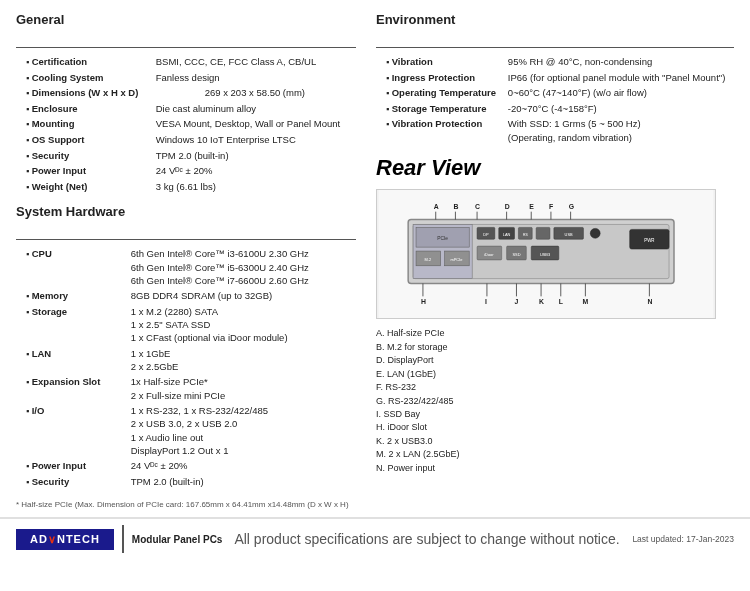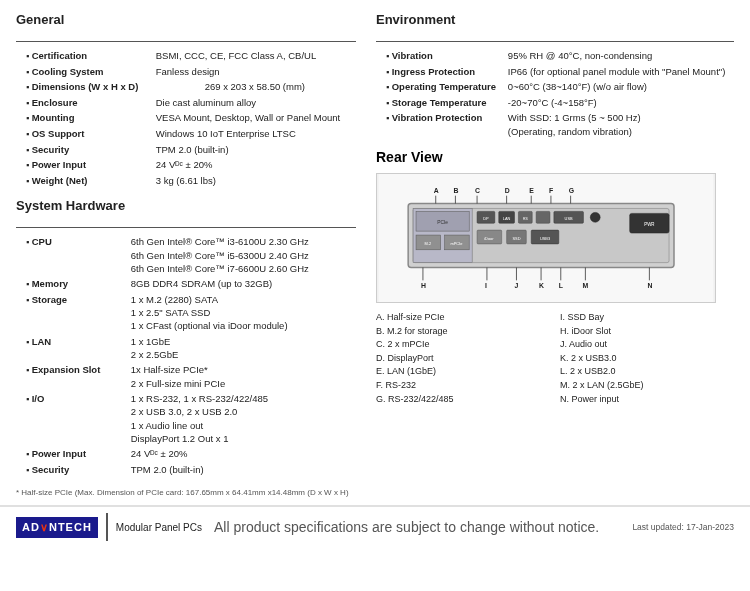--- a/index.html
+++ b/index.html
@@ -21,21 +21,21 @@
     }
     .right-col {
       flex: 1;
     }
     h2 {
       font-size: 13px;
       font-weight: bold;
       color: #222;
       margin-bottom: 6px;
       border-bottom: 1px solid #555;
-      padding-bottom: 14px;
+      padding-bottom: 20px;
     }
     .section {
       margin-bottom: 10px;
     }
     .spec-table {
       width: 100%;
       border-collapse: collapse;
     }
     .spec-table td {
       vertical-align: top;
@@ -47,42 +47,43 @@
       font-weight: bold;
       white-space: nowrap;
       padding-right: 6px;
       padding-left: 10px;
     }
     .bullet-row td:first-child::before {
       content: "▪ ";
       font-size: 9px;
     }
     .rear-view-title {
-      font-size: 14px;
+      font-size: 22px;
       font-weight: bold;
       color: #000;
       margin-bottom: 8px;
+      font-style: italic;
     }
     .rear-image-container {
       position: relative;
       width: 340px;
       height: 130px;
       background: #f0f0f0;
       border: 1px solid #ccc;
       margin-bottom: 8px;
       overflow: hidden;
     }
     .rear-diagram {
       width: 100%;
       height: 100%;
     }
     .legend-grid {
       display: grid;
-      grid-template-columns: 1fr 1fr;
-      gap: 16px 10px;
+      grid-template-columns: 1fr;
+      gap: 0 10px;
       font-size: 9px;
     }
     .legend-grid .legend-col {
       display: flex;
       flex-direction: column;
       gap: 1px;
     }
     .legend-item {
       font-size: 9px;
       line-height: 1.4;
@@ -98,35 +99,35 @@
     .footer-brand {
       display: flex;
       align-items: center;
       gap: 0;
     }
     .brand-logo {
       background: #1a1a8c;
       color: #fff;
       font-size: 11px;
       font-weight: bold;
-      padding: 4px 6px;
+      padding: 4px 14px;
       letter-spacing: 1px;
     }
     .brand-logo span {
       color: #e63312;
     }
     .brand-divider {
       width: 2px;
       height: 28px;
       background: #555;
       margin: 0 8px;
     }
     .brand-text {
       font-size: 10px;
-      font-weight: normal;
+      font-weight: bold;
       color: #222;
     }
     .footer-note {
       font-size: 14px;
       color: #555;
       flex: 1;
     }
     .footer-date {
       font-size: 8.5px;
       color: #555;
@@ -250,21 +251,21 @@
             <tr class="bullet-row">
               <td>Vibration</td>
               <td style="white-space: pre-line; margin-left: 46px;">95% RH @ 40°C, non-condensing</td>
             </tr>
             <tr class="bullet-row">
               <td>Ingress Protection</td>
               <td style="white-space: pre-line;">IP66 (for optional panel module with "Panel Mount")</td>
             </tr>
             <tr class="bullet-row">
               <td>Operating Temperature</td>
-              <td style="white-space: pre-line;">0~60°C (38~140°F) (w/o air flow)</td>
+              <td style="white-space: pre-line;">0~60°C (47~140°F) (w/o air flow)</td>
             </tr>
             <tr class="bullet-row">
               <td>Storage Temperature</td>
               <td style="white-space: pre-line;">-20~70°C (-4~158°F)</td>
             </tr>
             <tr class="bullet-row">
               <td>Vibration Protection</td>
               <td style="white-space: pre-line;">With SSD: 1 Grms (5 ~ 500 Hz)
 (Operating, random vibration)</td>
             </tr>
@@ -363,32 +364,29 @@
 
           <line x1="275" y1="95" x2="275" y2="108" stroke="#333" stroke-width="0.8"></line>
           <text x="273" y="116" font-size="7" font-weight="bold" fill="#222">N</text>
         </svg>
       </div>
 
       <div class="legend-grid">
         <div class="legend-col" id="legend-left">
             <div class="legend-item">A.  Half-size PCIe</div>
             <div class="legend-item">B.  M.2 for storage</div>
-            <div class="legend-item">C.  2 x mPCIe</div>
             <div class="legend-item">D.  DisplayPort</div>
             <div class="legend-item">E.  LAN (1GbE)</div>
             <div class="legend-item">F.  RS-232</div>
             <div class="legend-item">G.  RS-232/422/485</div>
           </div>
         <div class="legend-col" id="legend-right">
             <div class="legend-item">I.    SSD Bay</div>
             <div class="legend-item">H.  iDoor Slot</div>
-            <div class="legend-item">J.   Audio out</div>
             <div class="legend-item">K.  2 x USB3.0</div>
-            <div class="legend-item">L.   2 x USB2.0</div>
             <div class="legend-item">M.  2 x LAN (2.5GbE)</div>
             <div class="legend-item">N.  Power input</div>
           </div>
       </div>
     </div>
   </div>
 </div>
 
 <div class="footer">
   <div class="footer-brand">

